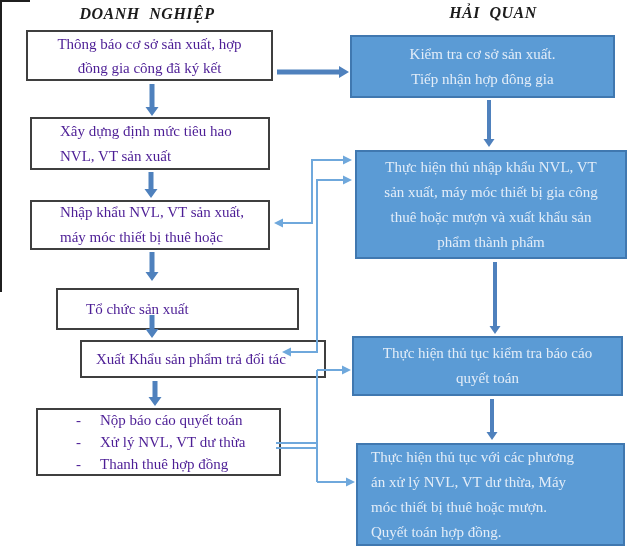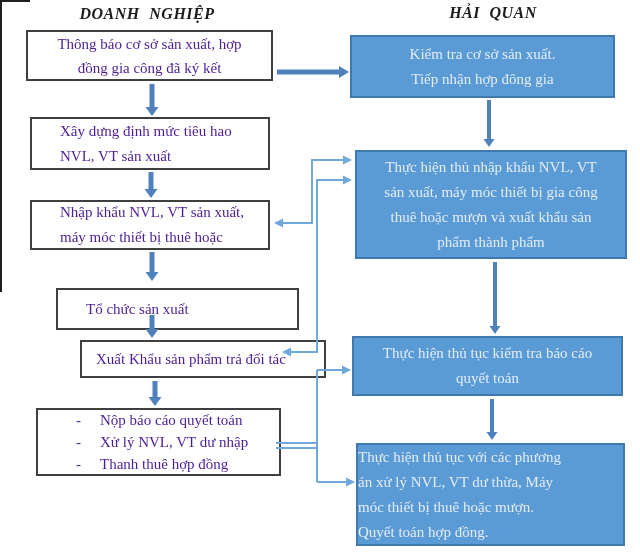--- a/index.html
+++ b/index.html
@@ -30,21 +30,21 @@
   .wbox .txt{white-space:pre-line;width:100%;}
   .wbox.center .txt{text-align:center;}
   .wbox.padded .txt{padding-left:28px;}
   .bbox{
     position:absolute;background:var(--box-fill);border:2px solid var(--box-border);
     box-sizing:border-box;font-size:15px;color:var(--box-text);
     display:flex;align-items:center;
   }
   .bbox .txt{white-space:pre-line;width:100%;}
   .bbox.center .txt{text-align:center;line-height:25px;}
-  .bbox.leftal .txt{padding-right:6px;line-height:25px;}
+  .bbox.leftal .txt{padding-left:13px;padding-right:6px;line-height:25px;}
   .list-rows{width:100%;}
   .list-row{display:flex;line-height:22px;font-size:15px;}
   .list-row .dash{width:24px;text-align:left;margin-left:38px;flex:none;}
   .list-row .itm{flex:1;}
   svg.overlay{position:absolute;left:0;top:0;pointer-events:none;}
 </style>
 </head>
 <body>
 
 <div id="stage">
@@ -76,21 +76,21 @@
   </div>
 
   <div class="wbox" style="left:36px;top:408px;width:245px;height:68px;">
     <div class="list-rows">
       <div class="list-row">
         <span class="dash">-</span>
         <span class="itm">Nộp báo cáo quyết toán</span>
       </div>
       <div class="list-row">
         <span class="dash">-</span>
-        <span class="itm">Xử lý NVL, VT dư nhập</span>
+        <span class="itm">Xử lý NVL, VT dư thừa</span>
       </div>
       <div class="list-row">
         <span class="dash">-</span>
         <span class="itm">Thanh thuê hợp đồng</span>
       </div>
     </div>
   </div>
 
   <div class="bbox center" style="left:350px;top:35px;width:265px;height:63px;">
     <div class="txt">Kiểm tra cơ sở sản xuất.

